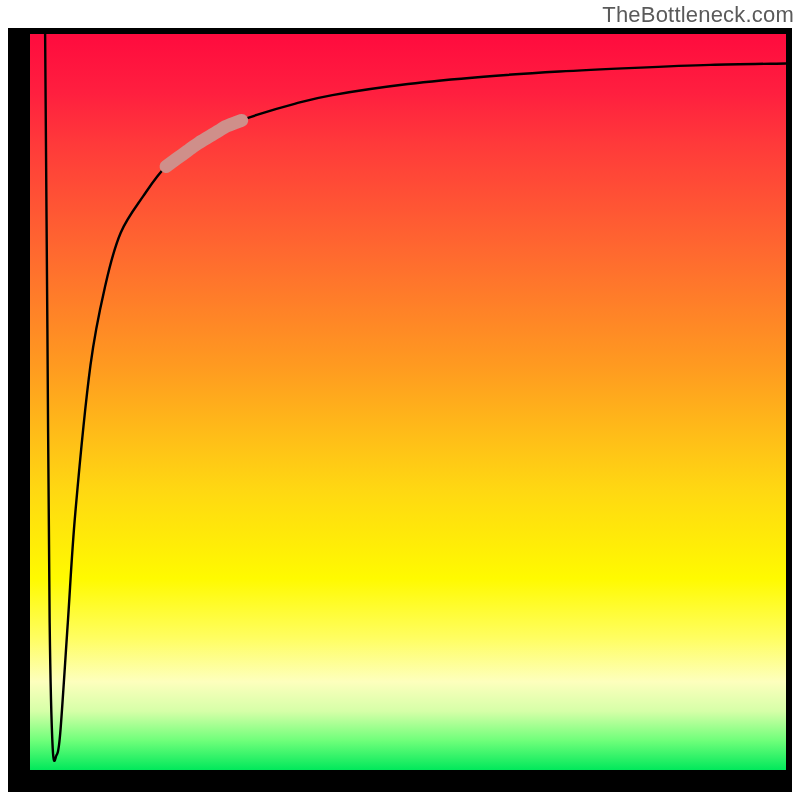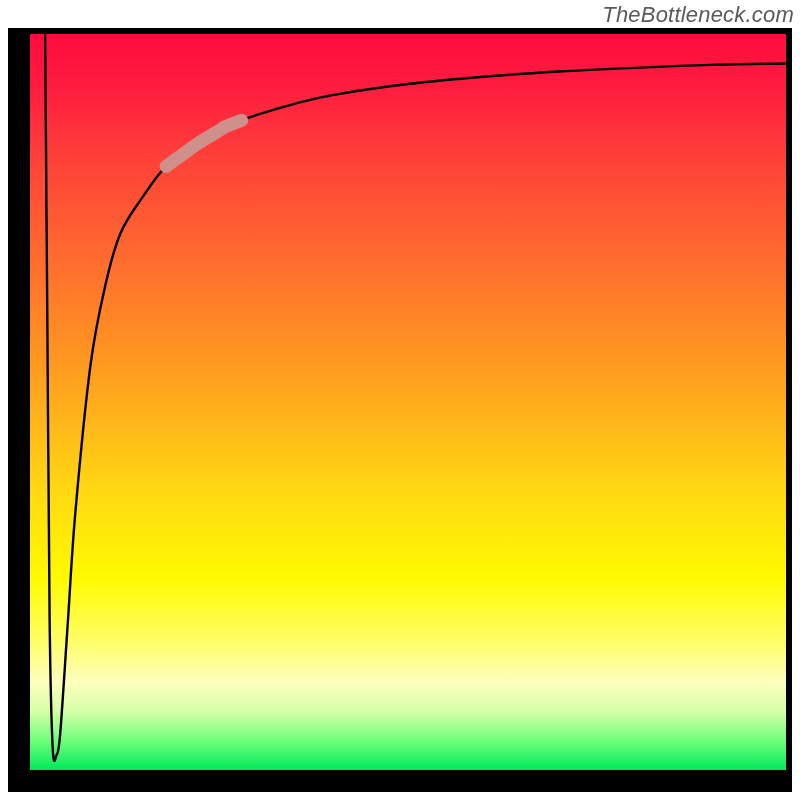--- a/index.html
+++ b/index.html
@@ -7,21 +7,20 @@
   .wrap { position: relative; width: 800px; height: 800px; }
   .watermark {
     position: absolute;
     top: 2px;
     right: 6px;
     font-family: Arial, Helvetica, sans-serif;
     font-size: 22px;
     color: #5a5a5a;
     font-weight: 400;
     letter-spacing: 0.2px;
-    font-style: italic;
   }
   .plot-frame {
     position: absolute;
     left: 8px;
     top: 28px;
     width: 784px;
     height: 764px;
     background: #000;
   }
   .plot-inner {

